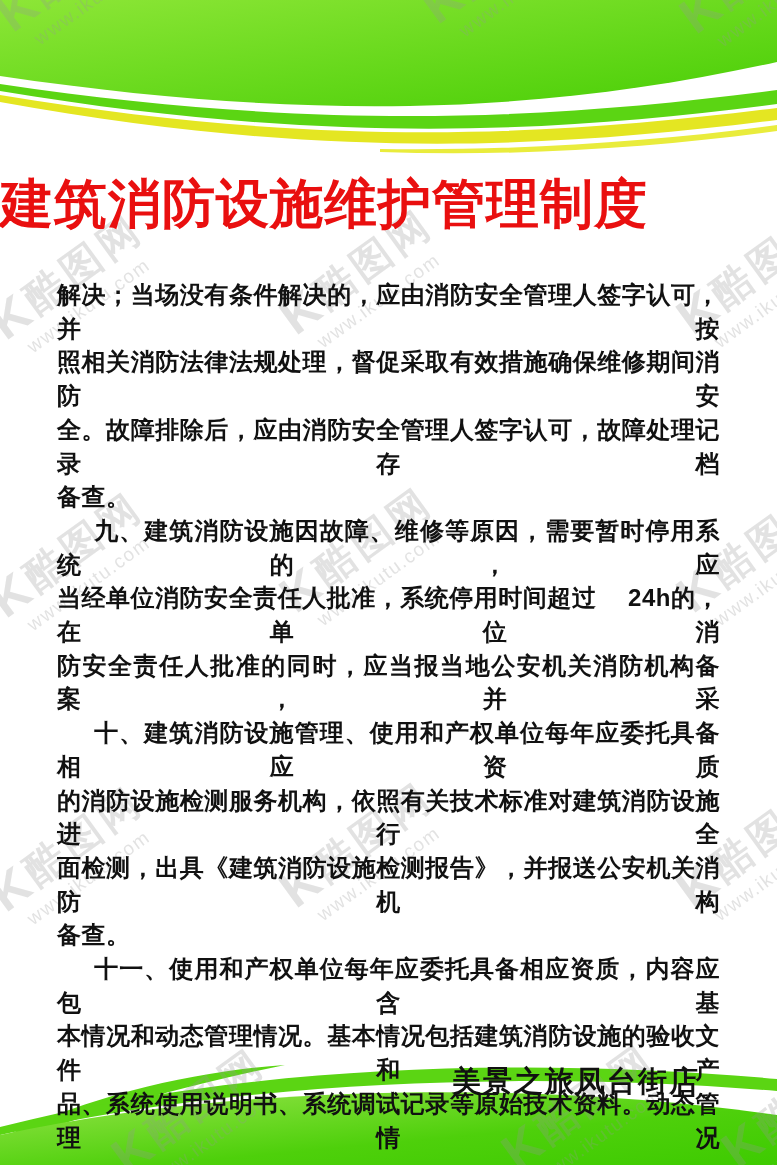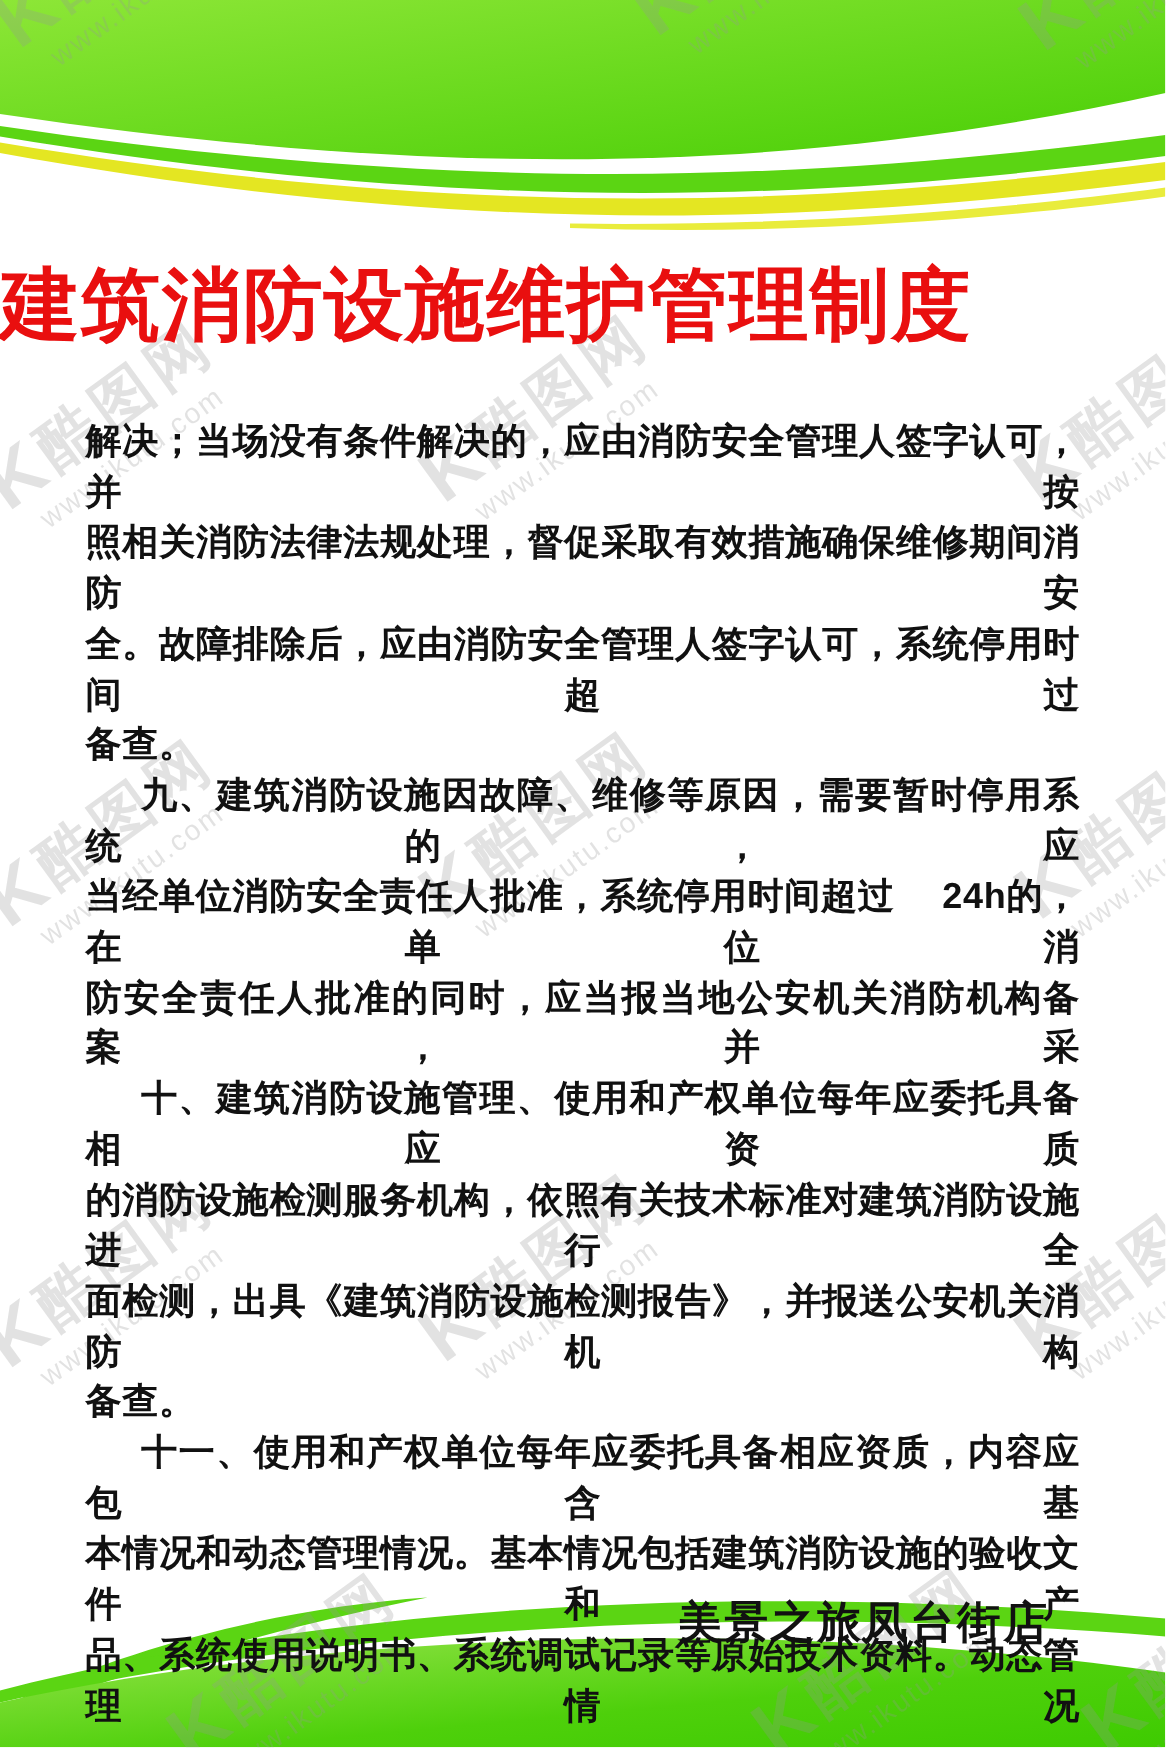--- a/index.html
+++ b/index.html
@@ -163,21 +163,21 @@
         <div class="wm-brand"><span class="wm-k">K</span>酷图网</div>
         <div class="wm-url">www.ikutu.com</div>
       </div>
     </div>
 
   <h1 class="poster-title">建筑消防设施维护管理制度</h1>
 
   <div class="body-text" id="body-text">
       <div class="body-line">解决；当场没有条件解决的，应由消防安全管理人签字认可，并按</div>
       <div class="body-line">照相关消防法律法规处理，督促采取有效措施确保维修期间消防安</div>
-      <div class="body-line">全。故障排除后，应由消防安全管理人签字认可，系统停用时间超过</div>
+      <div class="body-line">全。故障排除后，应由消防安全管理人签字认可，故障处理记录存档</div>
       <div class="body-line para-end">备查。</div>
       <div class="body-line para-start">九、建筑消防设施因故障、维修等原因，需要暂时停用系统的，应</div>
       <div class="body-line">当经单位消防安全责任人批准，系统停用时间超过　 24h的，在单位消</div>
       <div class="body-line">防安全责任人批准的同时，应当报当地公安机关消防机构备案，并采</div>
       <div class="body-line para-start">十、建筑消防设施管理、使用和产权单位每年应委托具备相应资质</div>
       <div class="body-line">的消防设施检测服务机构，依照有关技术标准对建筑消防设施进行全</div>
       <div class="body-line">面检测，出具《建筑消防设施检测报告》，并报送公安机关消防机构</div>
       <div class="body-line para-end">备查。</div>
       <div class="body-line para-start">十一、使用和产权单位每年应委托具备相应资质，内容应包含基</div>
       <div class="body-line">本情况和动态管理情况。基本情况包括建筑消防设施的验收文件和产</div>

